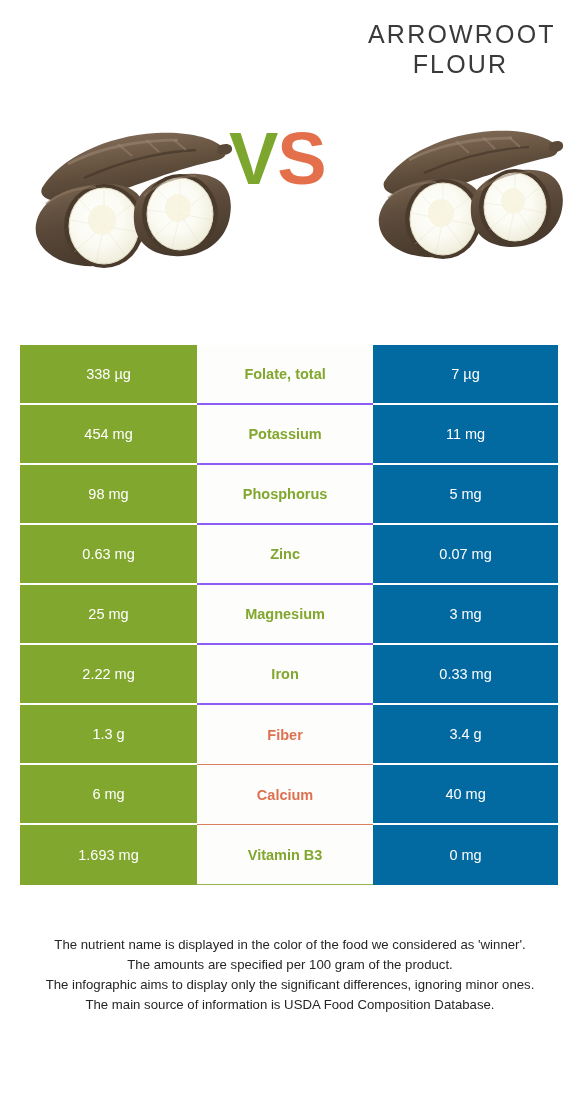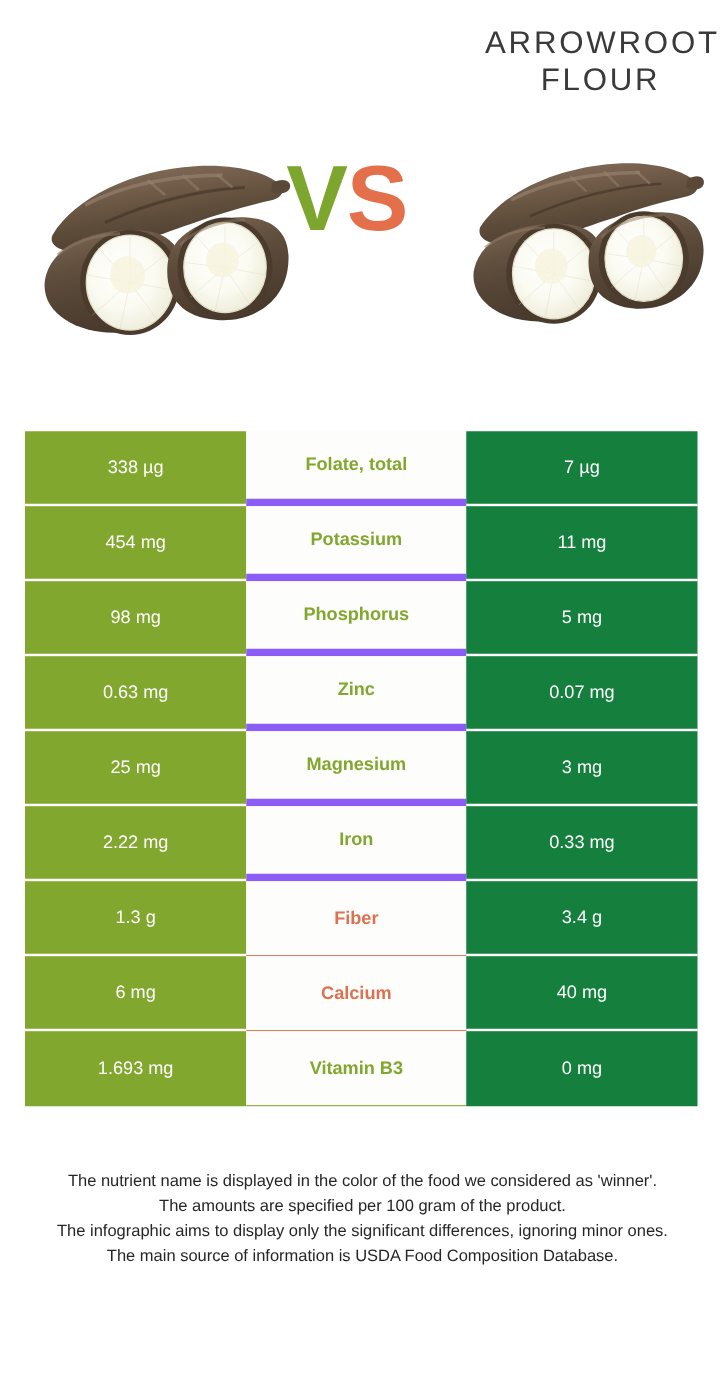--- a/index.html
+++ b/index.html
@@ -29,21 +29,21 @@
     letter-spacing: 2.2px;
     font-size: 25px;
     line-height: 1.18;
   }
   .title-left {
     left: 48px;
     top: 50px;
     white-space: nowrap;
   }
   .title-right {
-    left: 388px;
+    left: 368px;
     top: 20px;
     width: 185px;
     text-align: center;
   }
 
   
   .hero {
     position: relative;
     height: 215px;
   }
@@ -94,28 +94,28 @@
     border-bottom: 2px solid #ffffff;
   }
   .cell-mid {
     width: 179px;
     background: #fdfdfb;
     font-size: 14.5px;
     font-weight: 700;
   }
   .cell-right {
     width: 188px;
-    background: #15803d;
+    background: #0369a1;
     color: #ffffff;
     border-bottom: 2px solid #ffffff;
   }
   .row:last-child .cell-left,
   .row:last-child .cell-right { border-bottom: none; }
 
-  .cell-mid { border-bottom: 6px solid #8b5cf6; }
+  .cell-mid { border-bottom: 2px solid #8b5cf6; }
   .cell-mid.win-right { border-bottom: 1px solid #d98163; }
   .row:last-child .cell-mid { border-bottom: 1px solid #9ab24d; }
 
   .win-left  { color: #82A72E; }
   .win-right { color: #DE7150; }
 
   
   .footer {
     position: absolute;
     left: 0;

